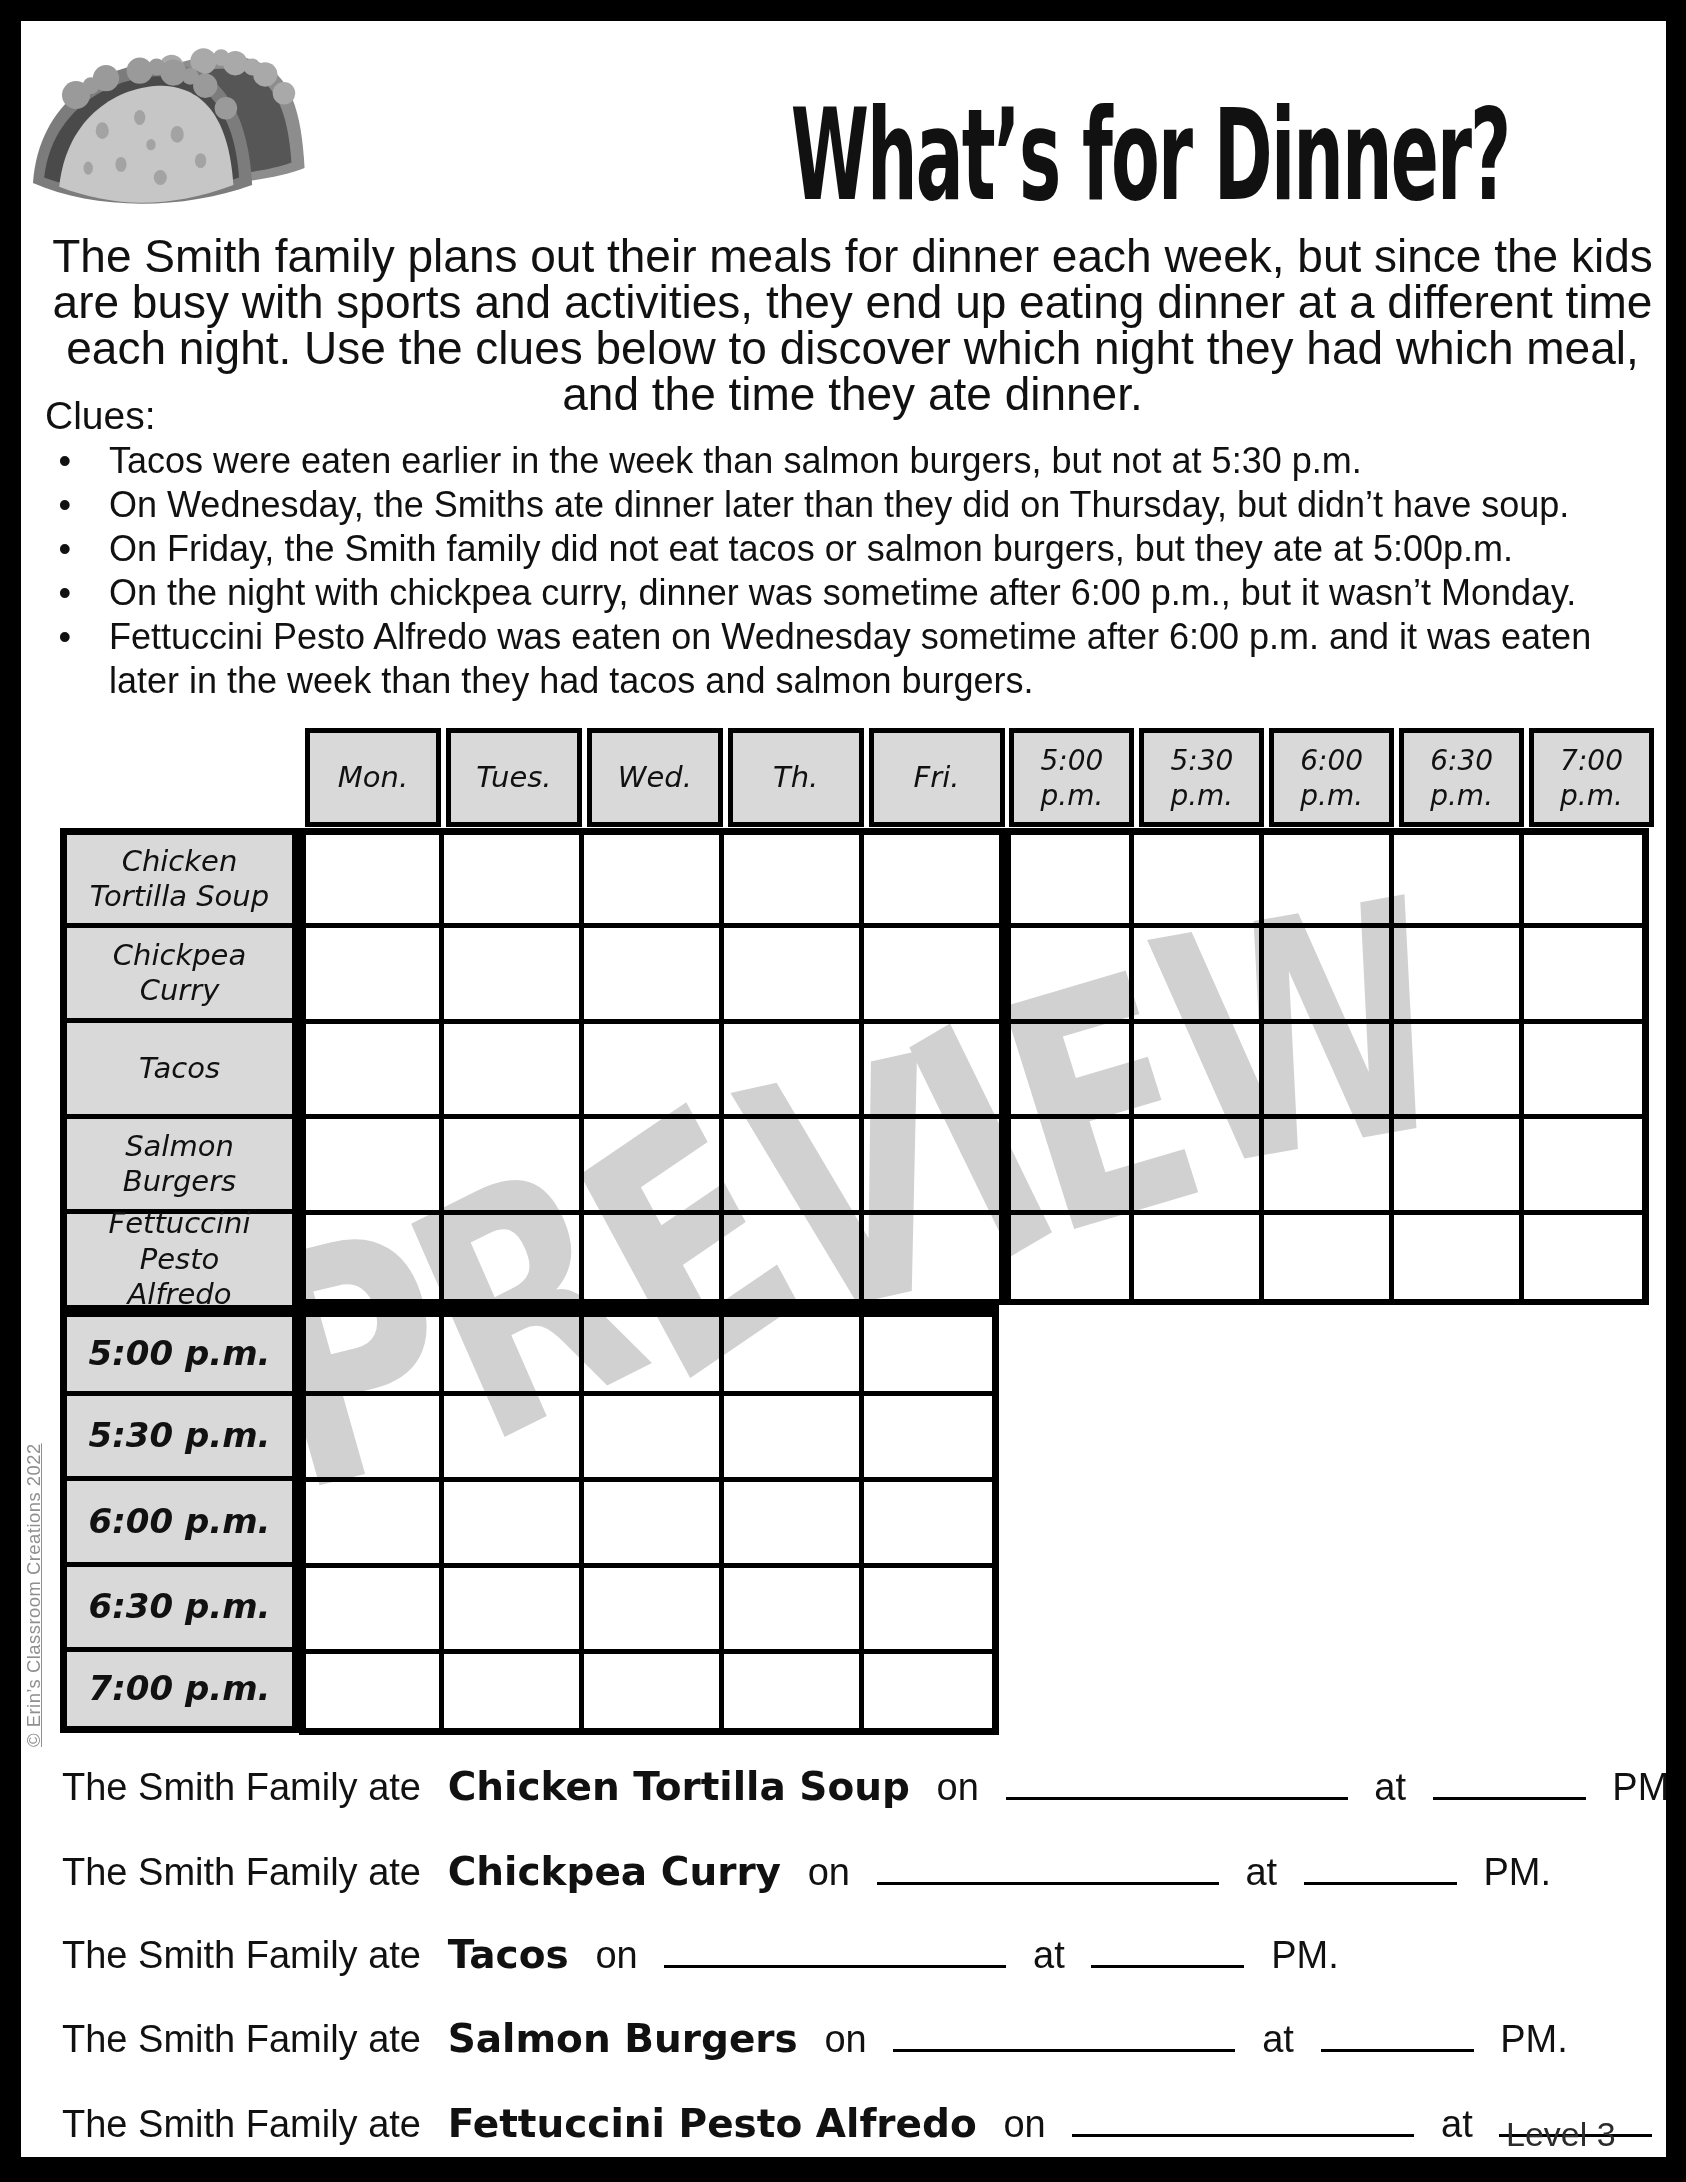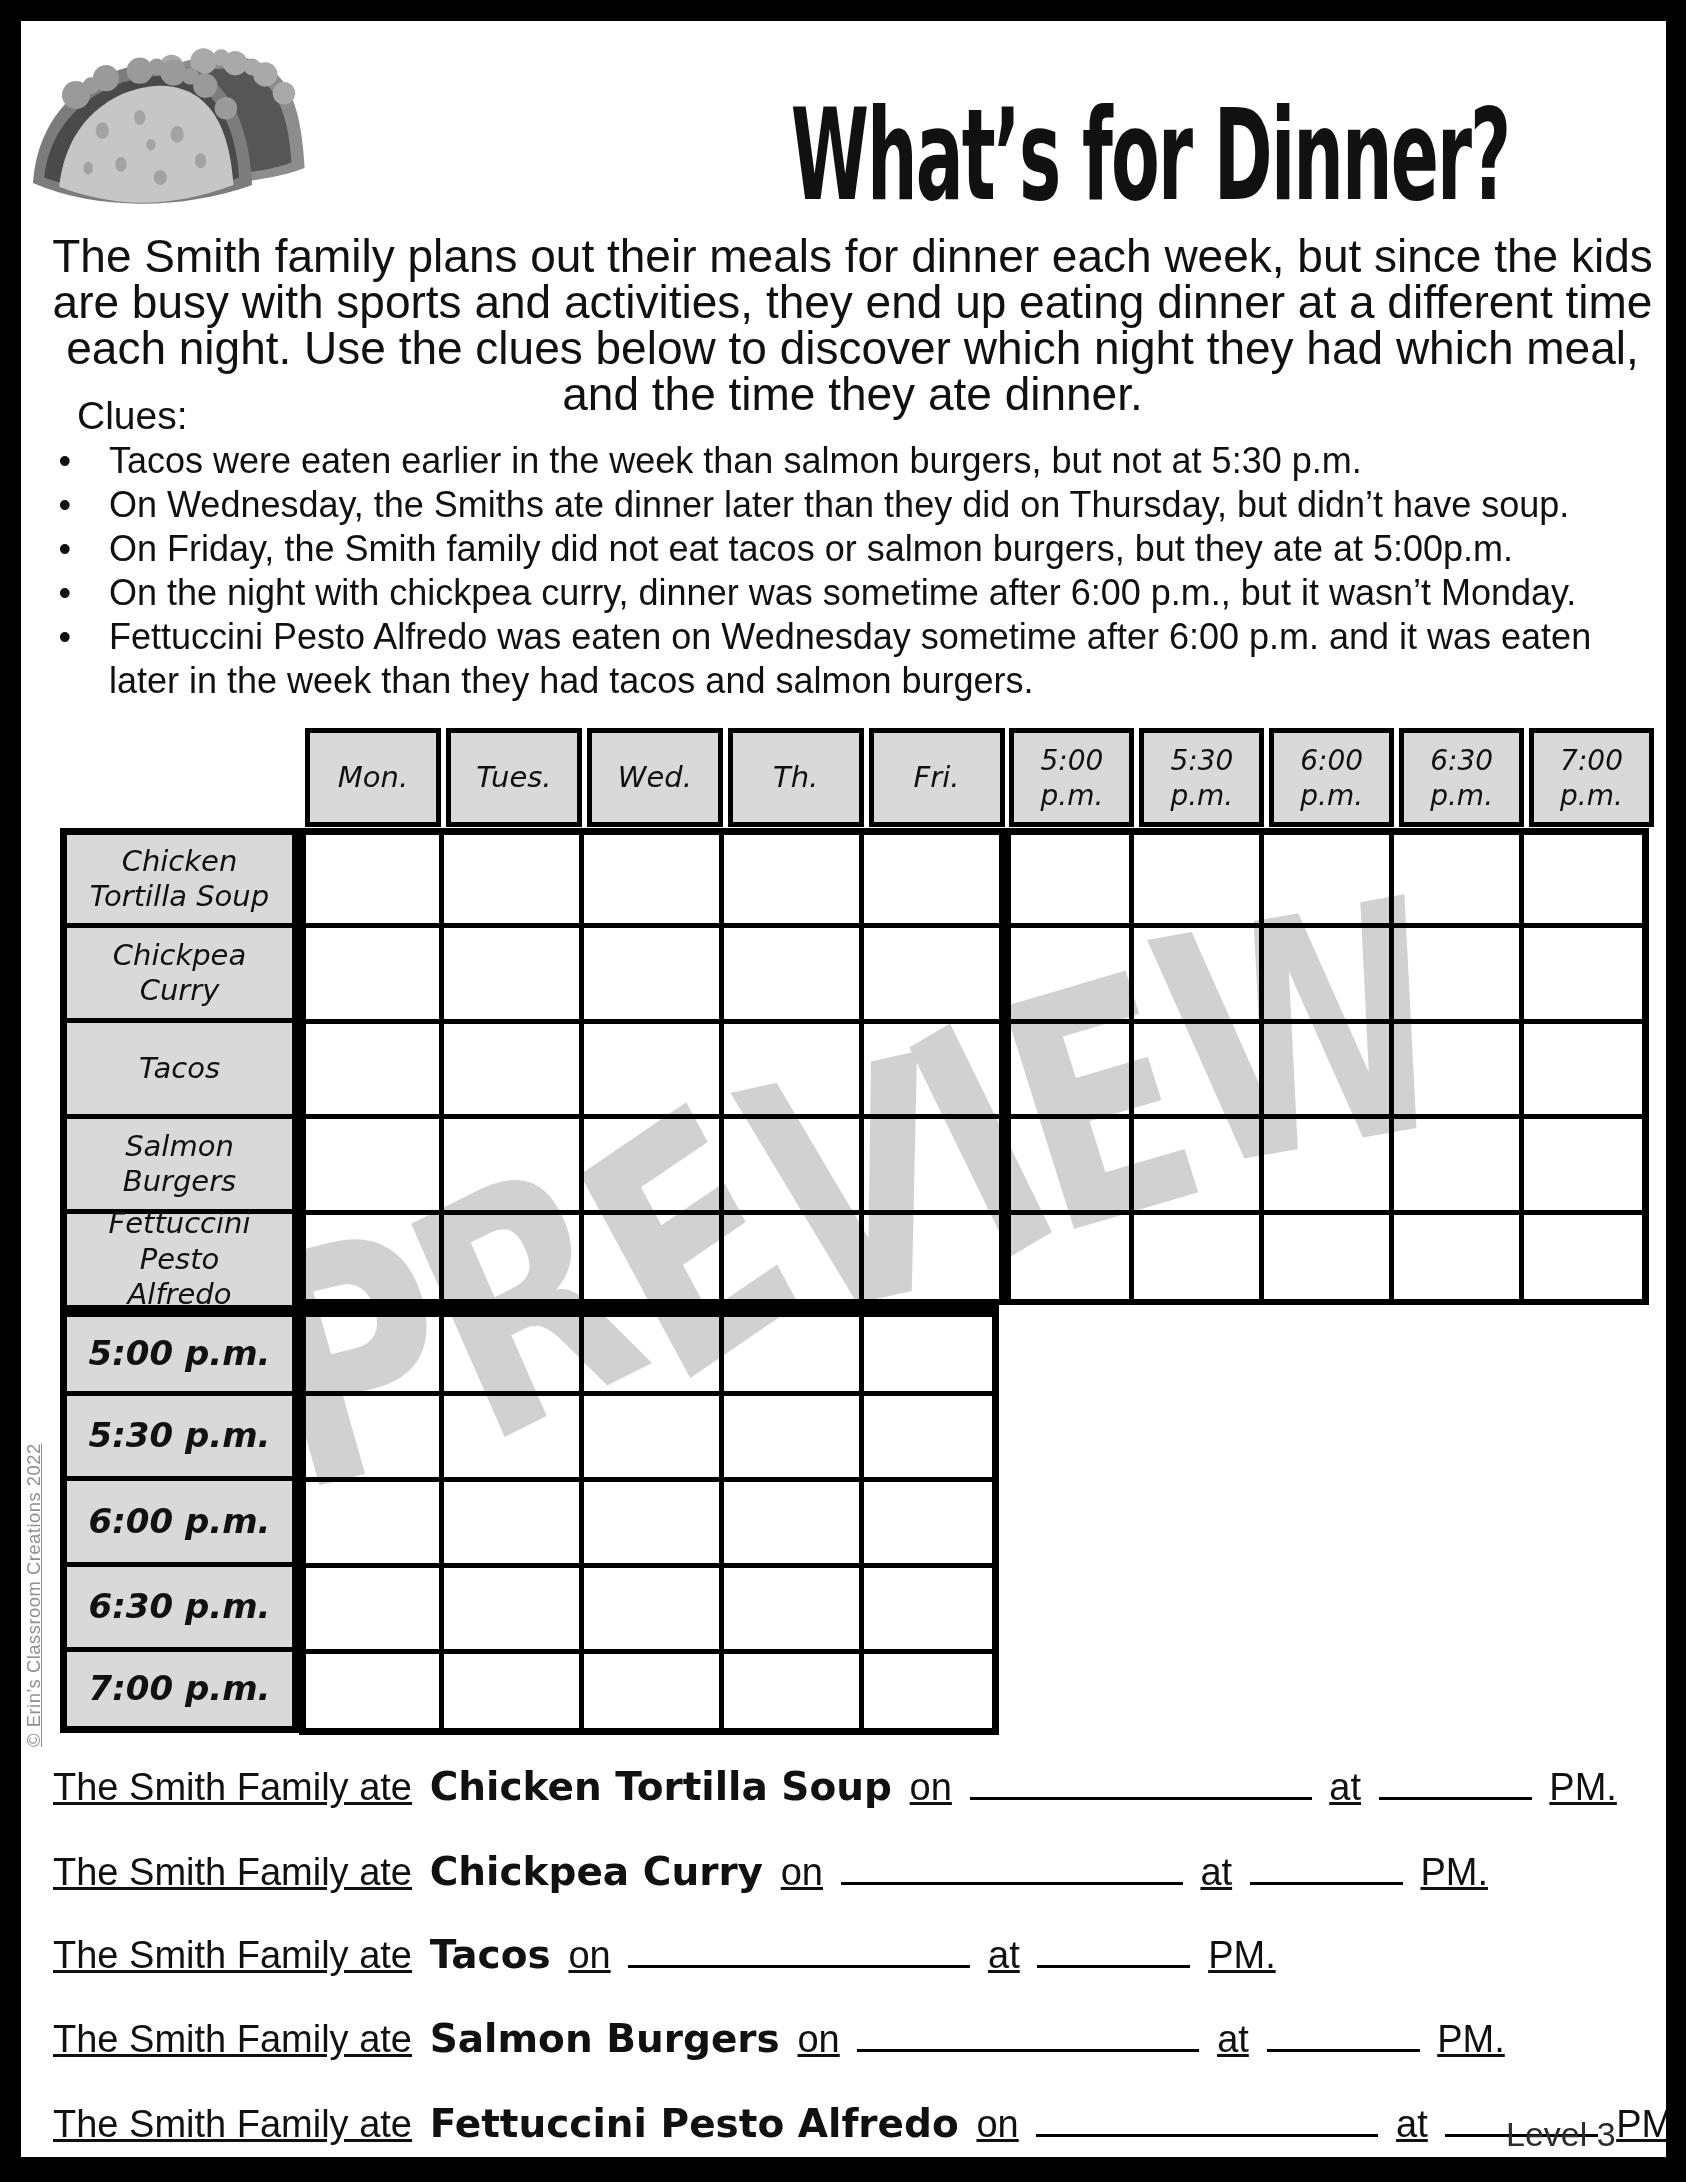--- a/index.html
+++ b/index.html
@@ -14,21 +14,21 @@
   .frame{position:absolute;inset:0;border:21.3px solid #000;border-bottom-width:25px;z-index:10;pointer-events:none;}
 
   .taco{position:absolute;left:27px;top:37px;width:291px;height:192px;z-index:3;}
 
   .title{position:absolute;left:660px;top:82px;width:980px;text-align:center;
          font-family:"DejaVu Sans",sans-serif;font-weight:700;font-size:71px;letter-spacing:-1.9px;
          transform:scaleY(1.78);transform-origin:center top;white-space:nowrap;z-index:3;}
 
   .intro{position:absolute;left:45px;top:233px;width:1615px;font-size:46px;line-height:46px;z-index:3;text-align:center;}
 
-  .clues-label{position:absolute;left:45px;top:394px;font-size:39px;z-index:3;margin-left:32px;}
+  .clues-label{position:absolute;left:45px;top:394px;font-size:39px;z-index:3;}
   .clues{position:absolute;left:45px;top:439px;width:1582px;margin:0;padding:0;list-style:none;z-index:3;}
   .clues li{position:relative;padding-left:64px;font-size:36px;line-height:44px;}
   .clues .blt{position:absolute;left:13.6px;top:0;}
 
   
   .watermark{position:absolute;left:320px;top:1228px;z-index:1;
              font-family:"DejaVu Sans",sans-serif;font-weight:700;font-size:320px;line-height:311px;
              color:var(--wm);letter-spacing:-0.03em;white-space:nowrap;
              transform:rotate(-19deg) scaleX(0.78);transform-origin:0 100%;}
   .watermark span{display:inline-block;}
@@ -62,21 +62,21 @@
   .cell.rb{border-bottom:6.8px solid #000;}
   .bodyD .cell.r0{border-top-width:12.6px;}
   .bodyD .cell.rb{border-bottom:7.8px solid #000;}
 
   .copyright{position:absolute;left:23px;top:1747px;transform:rotate(-90deg);transform-origin:0 0;
              font-size:18.4px;letter-spacing:0.5px;color:#8f8f8f;text-decoration:underline;white-space:nowrap;z-index:3;}
 
   .answers{position:absolute;left:0;top:0;width:100%;z-index:3;}
   .ans{position:absolute;left:45px;font-size:38px;white-space:nowrap;}
   .ans .meal{font-family:"DejaVu Sans",sans-serif;font-weight:700;font-size:39px;margin:0 9.7px;}
-  .ans .w{margin:0 8px;text-decoration:underline;}
+  .ans .w{margin:0 17px;}
   .blank{display:inline-block;height:31px;border-bottom:3.9px solid #000;margin:0 9.7px;}
   .blank.day{width:342px;}
   .blank.time{width:153px;}
 
   .level{position:absolute;left:1506px;top:2115px;font-size:34px;color:#2b2b2b;z-index:11;}
 </style>
 </head>
 <body>
 
 <div class="sheet">

